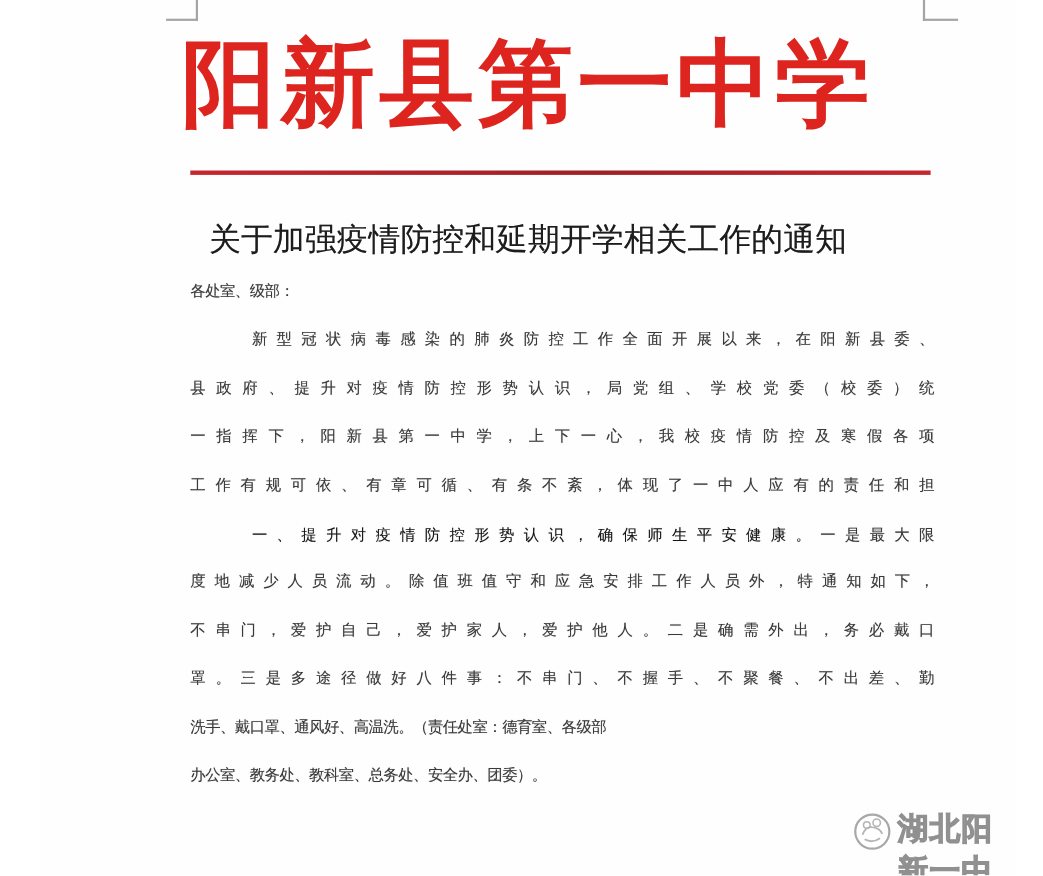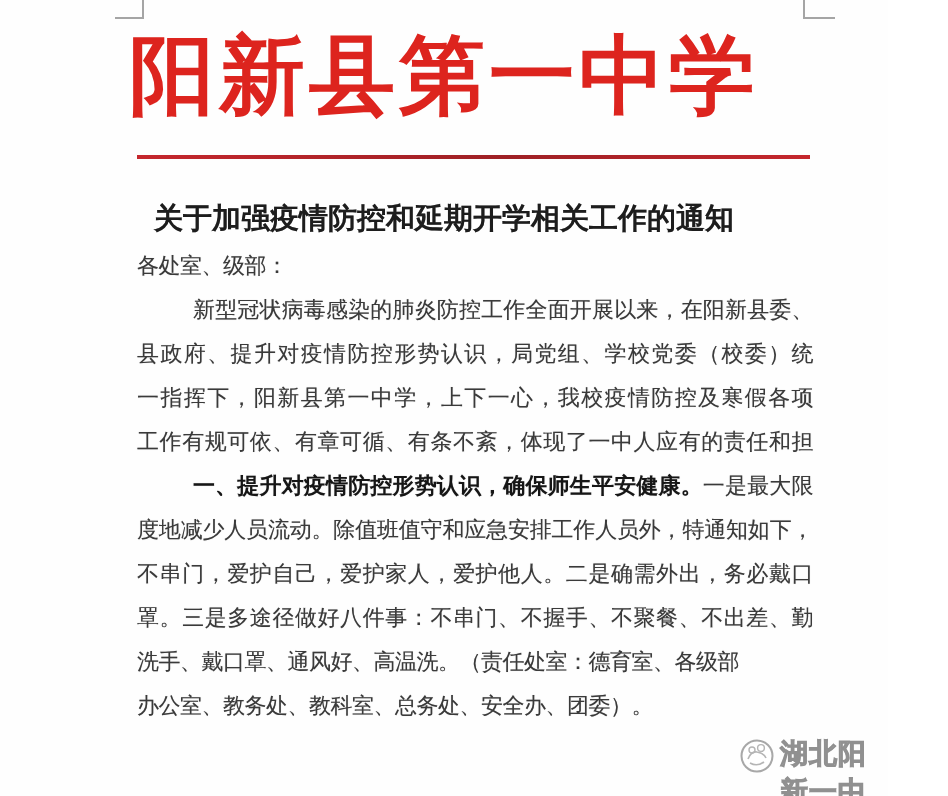--- a/index.html
+++ b/index.html
@@ -1,52 +1,52 @@
 <!DOCTYPE html>
 <html style="--accent-red: #dd241e; --rule-red: #c5272d; --body-ink: #3a3a3a; --crop-gray: #a5a5a5;"><head>
 <meta charset="utf-8">
 <style>
   html,body{margin:0;padding:0;background:#ffffff;}
   .page{
     position:relative;width:888px;height:796px;background:#fefefe;
-    overflow:hidden;font-family:"Liberation Serif","DejaVu Serif",serif;
+    overflow:hidden;font-family:"Liberation Serif","DejaVu Serif",serif;margin-left:36px;
   }
   
   .crop-mark{position:absolute;top:0;height:17px;}
   .crop-mark.left{left:115px;width:27px;border-right:2px solid var(--crop-gray,#a5a5a5);border-bottom:2px solid var(--crop-gray,#a5a5a5);}
   .crop-mark.right{left:803px;width:30px;border-left:2px solid var(--crop-gray,#a5a5a5);border-bottom:2px solid var(--crop-gray,#a5a5a5);}
   
   .school-name{
     position:absolute;left:0;right:0;top:12px;text-align:center;
     font-size:86px;font-weight:bold;letter-spacing:4px;line-height:128px;
     color:var(--accent-red,#dd241e);
   }
   .red-rule{
     position:absolute;left:137px;top:155px;width:673px;height:4px;
     background:linear-gradient(90deg,var(--rule-red,#c5272d),#9e2025 55%,var(--rule-red,#c5272d));
   }
   
   .notice-title{
     position:absolute;left:0;right:0;top:197px;text-align:center;
     font-family:"Liberation Sans","DejaVu Sans",sans-serif;
-    font-size:29px;font-weight:bold;color:#1d1d1d;line-height:42px;
+    font-size:29px;font-weight:normal;color:#1d1d1d;line-height:42px;
     text-shadow:0 0 .6px rgba(30,30,30,.5);
   }
   
   .body-block{position:absolute;left:137px;top:244px;width:676px;}
   .line{
-    height:44px;line-height:44px;font-size:22px;letter-spacing:-0.5px;
+    height:44px;line-height:44px;font-size:14px;letter-spacing:-0.5px;
     color:var(--body-ink,#3a3a3a);white-space:nowrap;
     text-shadow:0 0 .7px rgba(70,70,70,.45);
   }
   .line.justify{white-space:normal;text-align:justify;text-align-last:justify;}
   .line.indent{text-indent:56px;}
   .line .lead{
     font-family:"Liberation Sans","DejaVu Sans",sans-serif;
-    font-weight:bold;color:#161616;
+    font-weight:normal;color:#161616;
   }
   
   .wm-icon{position:absolute;left:738px;top:736px;width:38px;height:38px;}
   .wm-text{
     position:absolute;left:780px;top:735px;
     font-family:"Liberation Sans","DejaVu Sans",sans-serif;
     font-size:28px;font-weight:bold;line-height:38px;letter-spacing:1px;
     color:#bcbcbc;-webkit-text-stroke:1px #909090;
   }
 </style>

